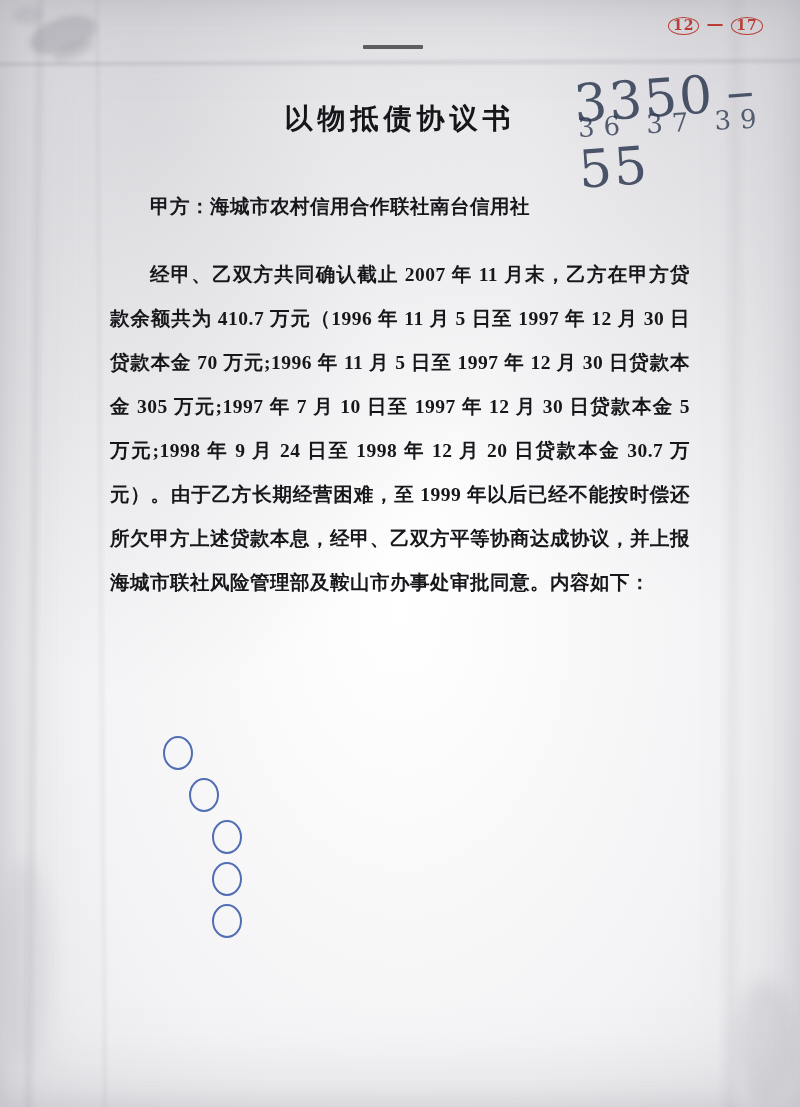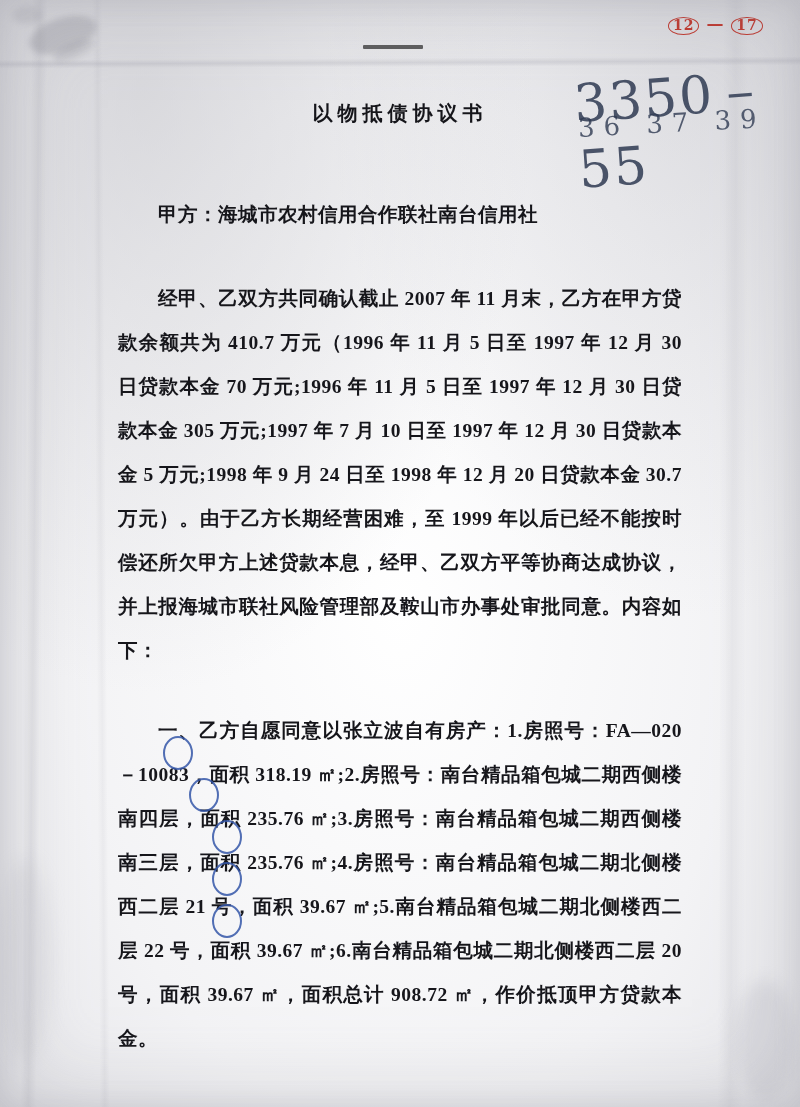--- a/index.html
+++ b/index.html
@@ -109,41 +109,41 @@
     transform: rotate(-3deg);
     opacity: .8;
   }
 
   .doc-title {
     position: absolute;
     left: 0;
     top: 100px;
     width: 800px;
     text-align: center;
-    font-size: 20px;
+    font-size: 28px;
     font-weight: 700;
     letter-spacing: 5px;
     color: #15151a;
     font-family: "Liberation Serif", "DejaVu Serif", serif;
   }
 
   .body-block {
     position: absolute;
     left: 110px;
     top: 185px;
     width: 580px;
   }
   .para {
     font-size: 19.5px;
     line-height: 44px;
     color: #16161b;
     font-weight: 700;
     letter-spacing: 0.5px;
     text-align: justify;
-    margin: 8px;
+    margin: 0;
     font-family: "Liberation Serif", "DejaVu Serif", serif;
   }
   .para.indent { text-indent: 40px; }
   .gap-sm { height: 12px; }
   .gap-md { height: 20px; }
 
   
   .pen-circle {
     position: absolute;
     border: 2px solid #3456a8;
@@ -185,21 +185,20 @@
   <div class="hand-ink num-small">36 37 39</div>
 
   <div class="doc-title">以物抵债协议书</div>
 
   <div class="body-block">
     <p class="para indent">甲方：海城市农村信用合作联社南台信用社</p>
     <div class="gap-sm"></div>
     <div class="gap-sm"></div>
     <p class="para indent">经甲、乙双方共同确认截止 2007 年 11 月末，乙方在甲方贷款余额共为 410.7 万元（1996 年 11 月 5 日至 1997 年 12 月 30 日贷款本金 70 万元;1996 年 11 月 5 日至 1997 年 12 月 30 日贷款本金 305 万元;1997 年 7 月 10 日至 1997 年 12 月 30 日贷款本金 5 万元;1998 年 9 月 24 日至 1998 年 12 月 20 日贷款本金 30.7 万元）。由于乙方长期经营困难，至 1999 年以后已经不能按时偿还所欠甲方上述贷款本息，经甲、乙双方平等协商达成协议，并上报海城市联社风险管理部及鞍山市办事处审批同意。内容如下：</p>
     <div class="gap-md"></div>
-    <p class="para indent">一、乙方自愿同意以张立波自有房产：1.房照号：FA—020－10083，面积 318.19 ㎡;2.房照号：南台精品箱包城二期西侧楼南四层，面积 235.76 ㎡;3.房照号：南台精品箱包城二期西侧楼南三层，面积 235.76 ㎡;4.房照号：南台精品箱包城二期北侧楼西二层 21 号，面积 39.67 ㎡;5.南台精品箱包城二期北侧楼西二层 22 号，面积 39.67 ㎡;6.南台精品箱包城二期北侧楼西二层 20 号，面积 39.67 ㎡，面积总计 908.72 ㎡，作价抵顶甲方贷款本金。</p>
     <div class="gap-md"></div>
   </div>
 
   <div class="pen-circle" style="left:163px; top:736px; width:26px; height:30px;"></div>
   <div class="pen-circle" style="left:189px; top:778px; width:26px; height:30px;"></div>
   <div class="pen-circle" style="left:212px; top:820px; width:26px; height:30px;"></div>
   <div class="pen-circle" style="left:212px; top:862px; width:26px; height:30px;"></div>
   <div class="pen-circle" style="left:212px; top:904px; width:26px; height:30px;"></div>
 
   <div class="vignette"></div>

